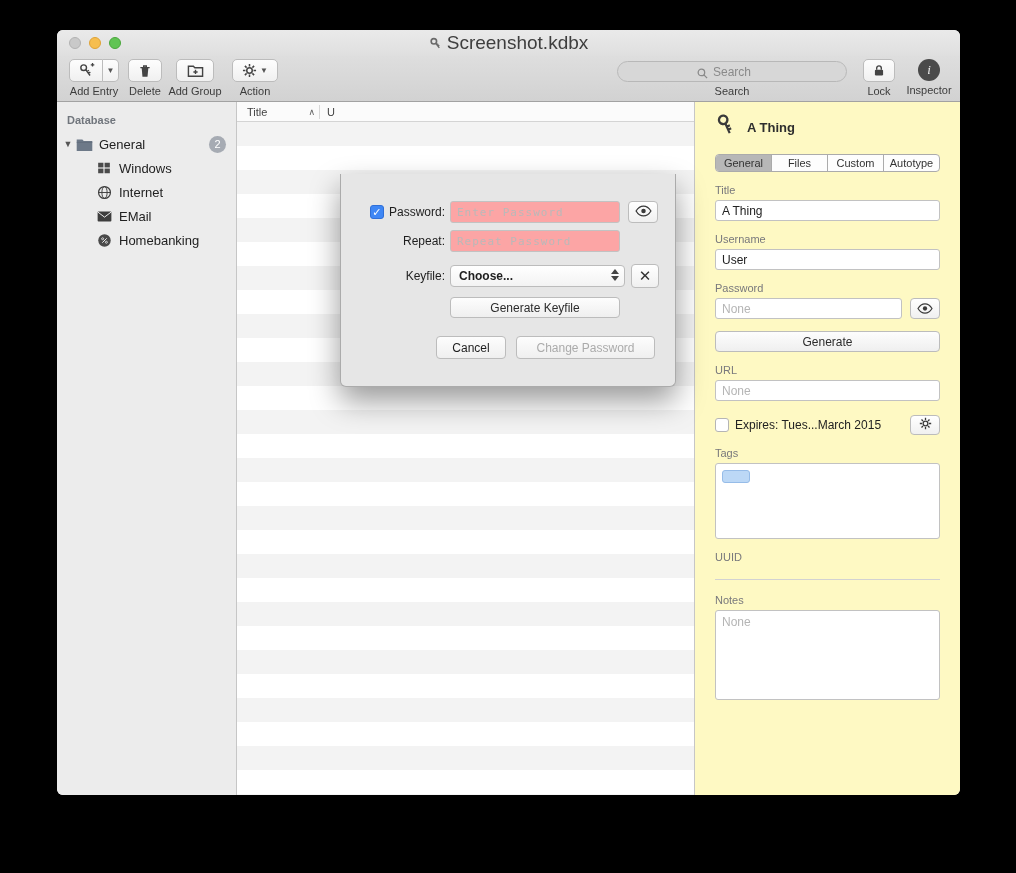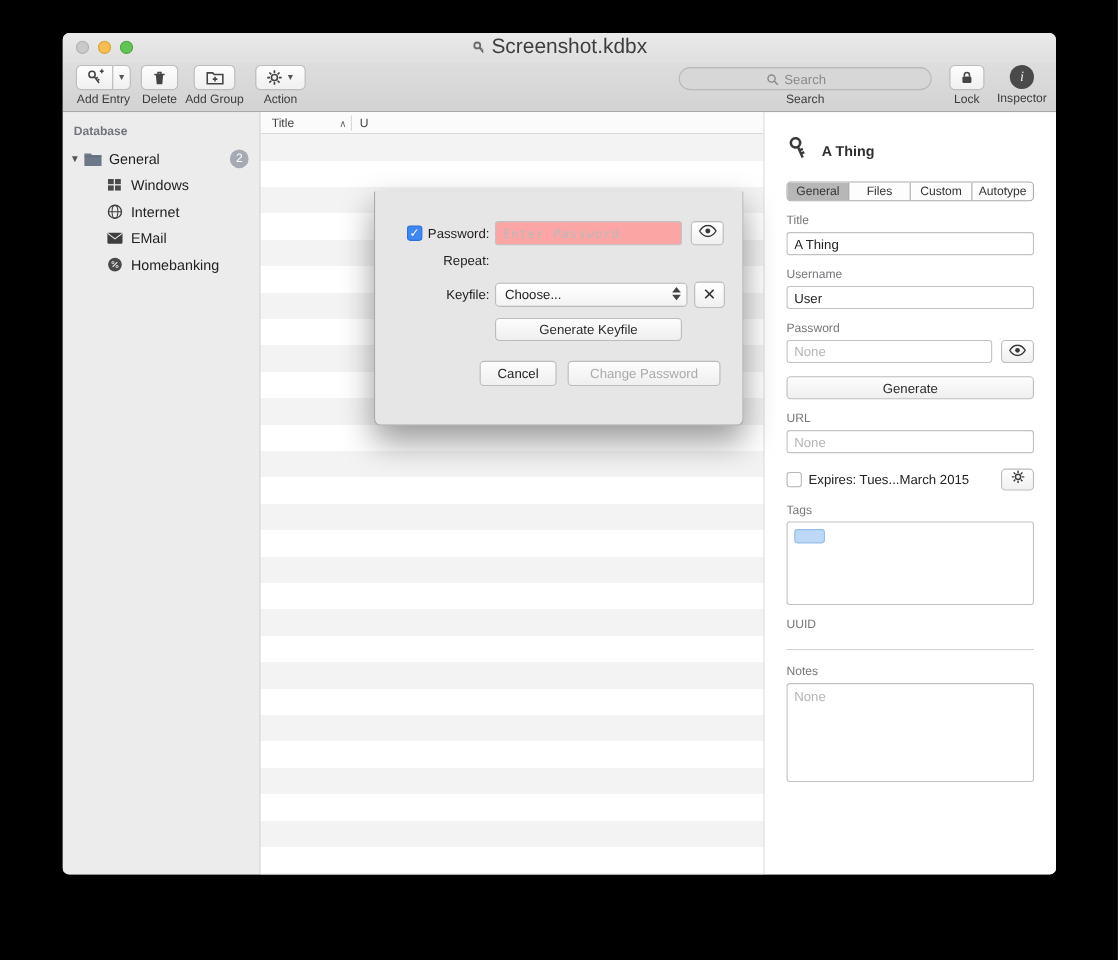--- a/index.html
+++ b/index.html
@@ -56,21 +56,21 @@
 
   .listpane { flex:1; background:#fff; display:flex; flex-direction:column; border-right:1px solid #c6c6c6; }
   .list-header { height:20px; background:#fbfbfb; border-bottom:1px solid #d4d4d4; display:flex; align-items:center;
     font-size:11px; color:#444; }
   .col-title { padding-left:10px; width:82px; display:flex; align-items:center; justify-content:space-between; }
   .sortcaret { font-size:9px; color:#666; margin-right:4px; }
   .col-div { width:1px; height:14px; background:#d8d8d8; }
   .col-user { padding-left:7px; }
   .list-body { flex:1; background:repeating-linear-gradient(#f3f3f3 0 24px, #ffffff 24px 48px); }
 
-  .inspector { width:265px; background:#ffffff; padding:22px 20px 0 20px; }
+  .inspector { width:265px; background:#fef9c3; padding:12px 20px 0 20px; }
   .insp-head { display:flex; align-items:center; gap:10px; margin-bottom:14px; }
   .insp-title { font-size:13px; font-weight:bold; color:#2e2e2e; }
   .segmented { display:flex; height:18px; border:1px solid #ababab; border-radius:4px; overflow:hidden; background:#fdfdfd; }
   .segment { flex:1; font-size:11px; color:#333; display:flex; align-items:center; justify-content:center;
     border-right:1px solid #ababab; white-space:nowrap; padding:0 4px; }
   .segment:last-child { border-right:none; }
   .segment.active { background:#b7b7b7; }
   .lbl { font-size:11px; color:#78787c; margin-top:12px; }
   .field { width:100%; height:21px; margin-top:4px; background:#fff; border:1px solid #c2c2c2; border-radius:3px;
     font-size:12px; color:#222; padding:0 6px; outline:none; font-family:"Liberation Sans",sans-serif; }
@@ -101,21 +101,21 @@
   .sheet-msg { text-align:center; font-size:12px; font-weight:bold; color:#2d2d2d; }
   .drow { display:flex; align-items:center; margin-top:7px; }
   .dlabel { width:104px; display:flex; align-items:center; justify-content:flex-end; gap:5px;
     font-size:12px; color:#1e1e1e; }
   .dfield { width:170px; height:22px; margin-left:5px; background:#fca5a5; border:1px solid #c2c2c2; border-radius:3px;
     font-family:"DejaVu Sans Mono",monospace; font-size:11px; letter-spacing:1px; color:#222; padding:0 6px; outline:none; }
   .dfield::placeholder { color:#b9b9b9; }
   .d-eye { width:30px; height:22px; margin-left:8px; background:linear-gradient(#fff,#f0f0f0); border:1px solid #bcbcbc;
     border-radius:4px; display:flex; align-items:center; justify-content:center; }
   .popup { width:175px; height:22px; margin-left:5px; background:linear-gradient(#fff,#f3f3f3); border:1px solid #bcbcbc;
-    border-radius:4px; display:flex; align-items:center; font-size:12px; color:#1e1e1e; padding-left:8px; position:relative; }
+    border-radius:4px; display:flex; align-items:center; font-size:12px; color:#1e1e1e; padding-left:8px; position:relative;font-weight:bold; }
   .stepper { position:absolute; right:5px; top:3px; display:flex; flex-direction:column; gap:2px; }
   .tri-up { width:0; height:0; border-left:4px solid transparent; border-right:4px solid transparent; border-bottom:5px solid #444; }
   .tri-dn { width:0; height:0; border-left:4px solid transparent; border-right:4px solid transparent; border-top:5px solid #444; }
   .clear-btn { width:28px; height:24px; margin-left:6px; background:linear-gradient(#fff,#f0f0f0); border:1px solid #bcbcbc;
     border-radius:4px; display:flex; align-items:center; justify-content:center; font-size:15px; color:#333; }
   .gen-key { width:170px; height:21px; margin:9px 0 0 109px; background:linear-gradient(#fdfdfd,#efefef);
     border:1px solid #bcbcbc; border-radius:4px; font-size:12px; color:#2c2c2c; display:flex; align-items:center; justify-content:center; }
   .sheet-actions { display:flex; justify-content:flex-end; gap:10px; margin-top:18px; padding-right:20px; }
   .s-btn { height:23px; background:linear-gradient(#fdfdfd,#efefef); border:1px solid #bcbcbc; border-radius:4px;
     font-size:12px; display:flex; align-items:center; justify-content:center; }
@@ -397,20 +397,21 @@
                   <circle cx="12" cy="8" r="3.2" fill="#3a3a3a"></circle>
                 </svg>
             </span>
           </div>
         </div>
 
         <div class="drow">
           <div class="dlabel">
             <span>Repeat:</span>
           </div>
+          <input class="dfield" placeholder="Repeat Password" style="">
         </div>
 
         <div class="drow" style="margin-top:12px;">
           <div class="dlabel">
             <span>Keyfile:</span>
           </div>
           <div class="popup">
             <span>Choose...</span>
             <span class="stepper">
               <span class="tri-up"></span>

